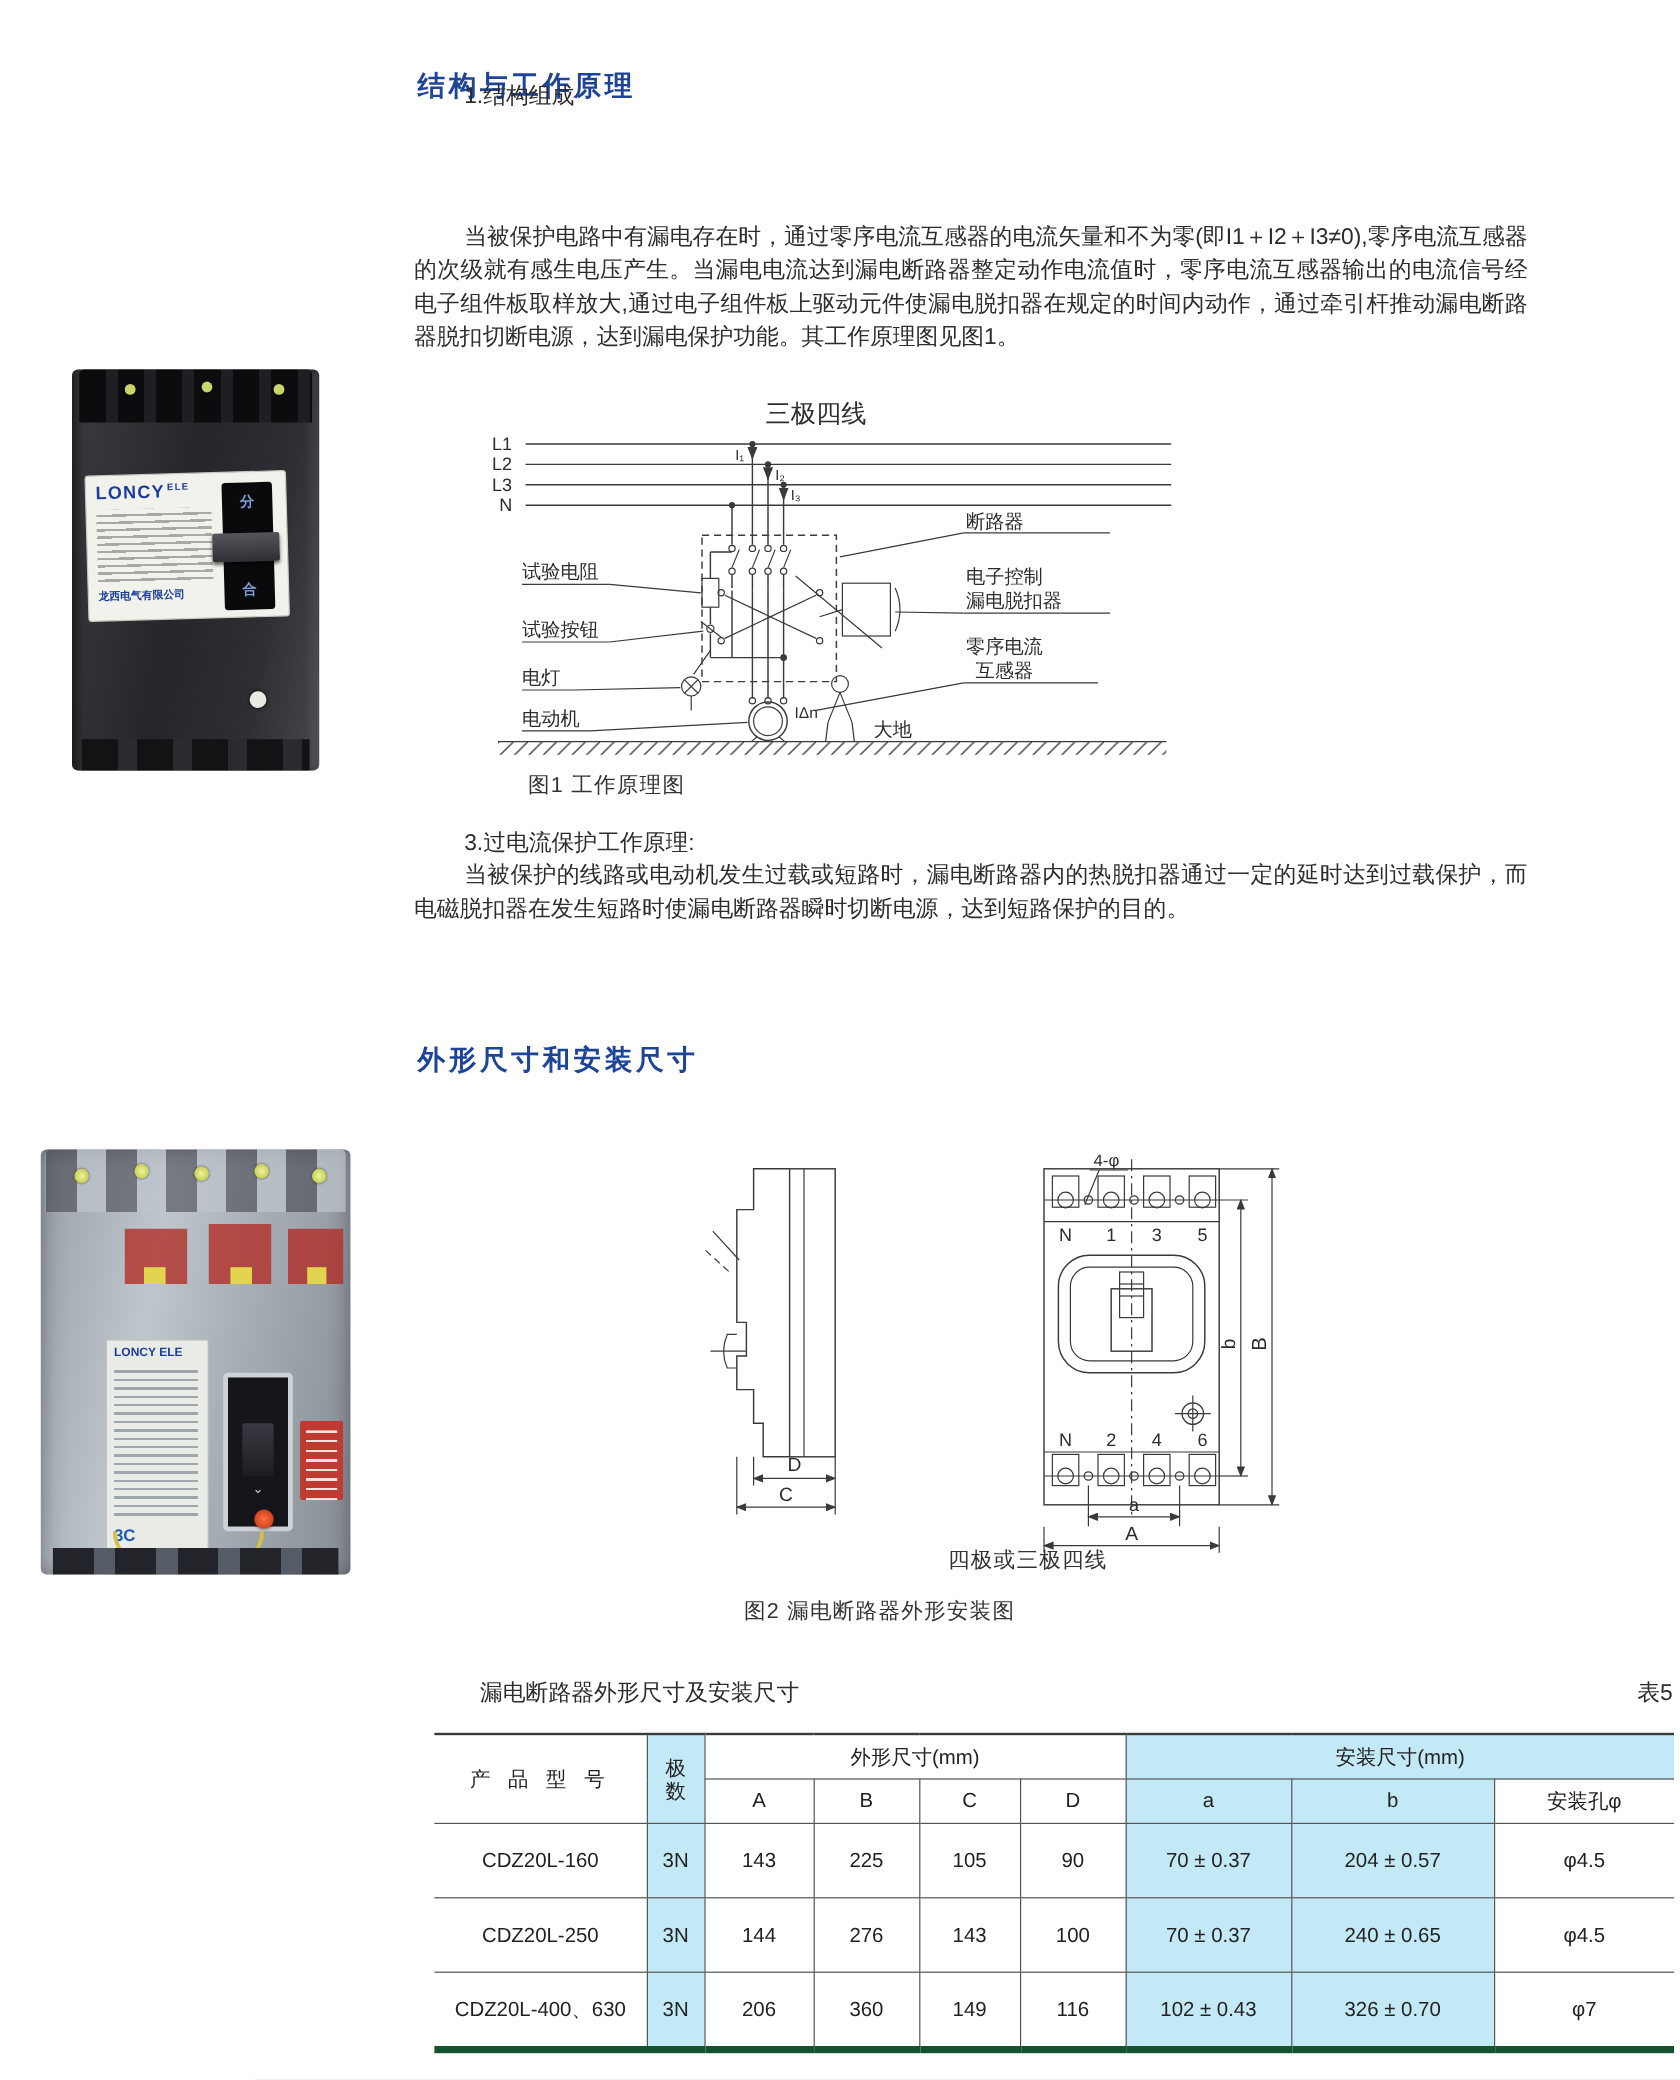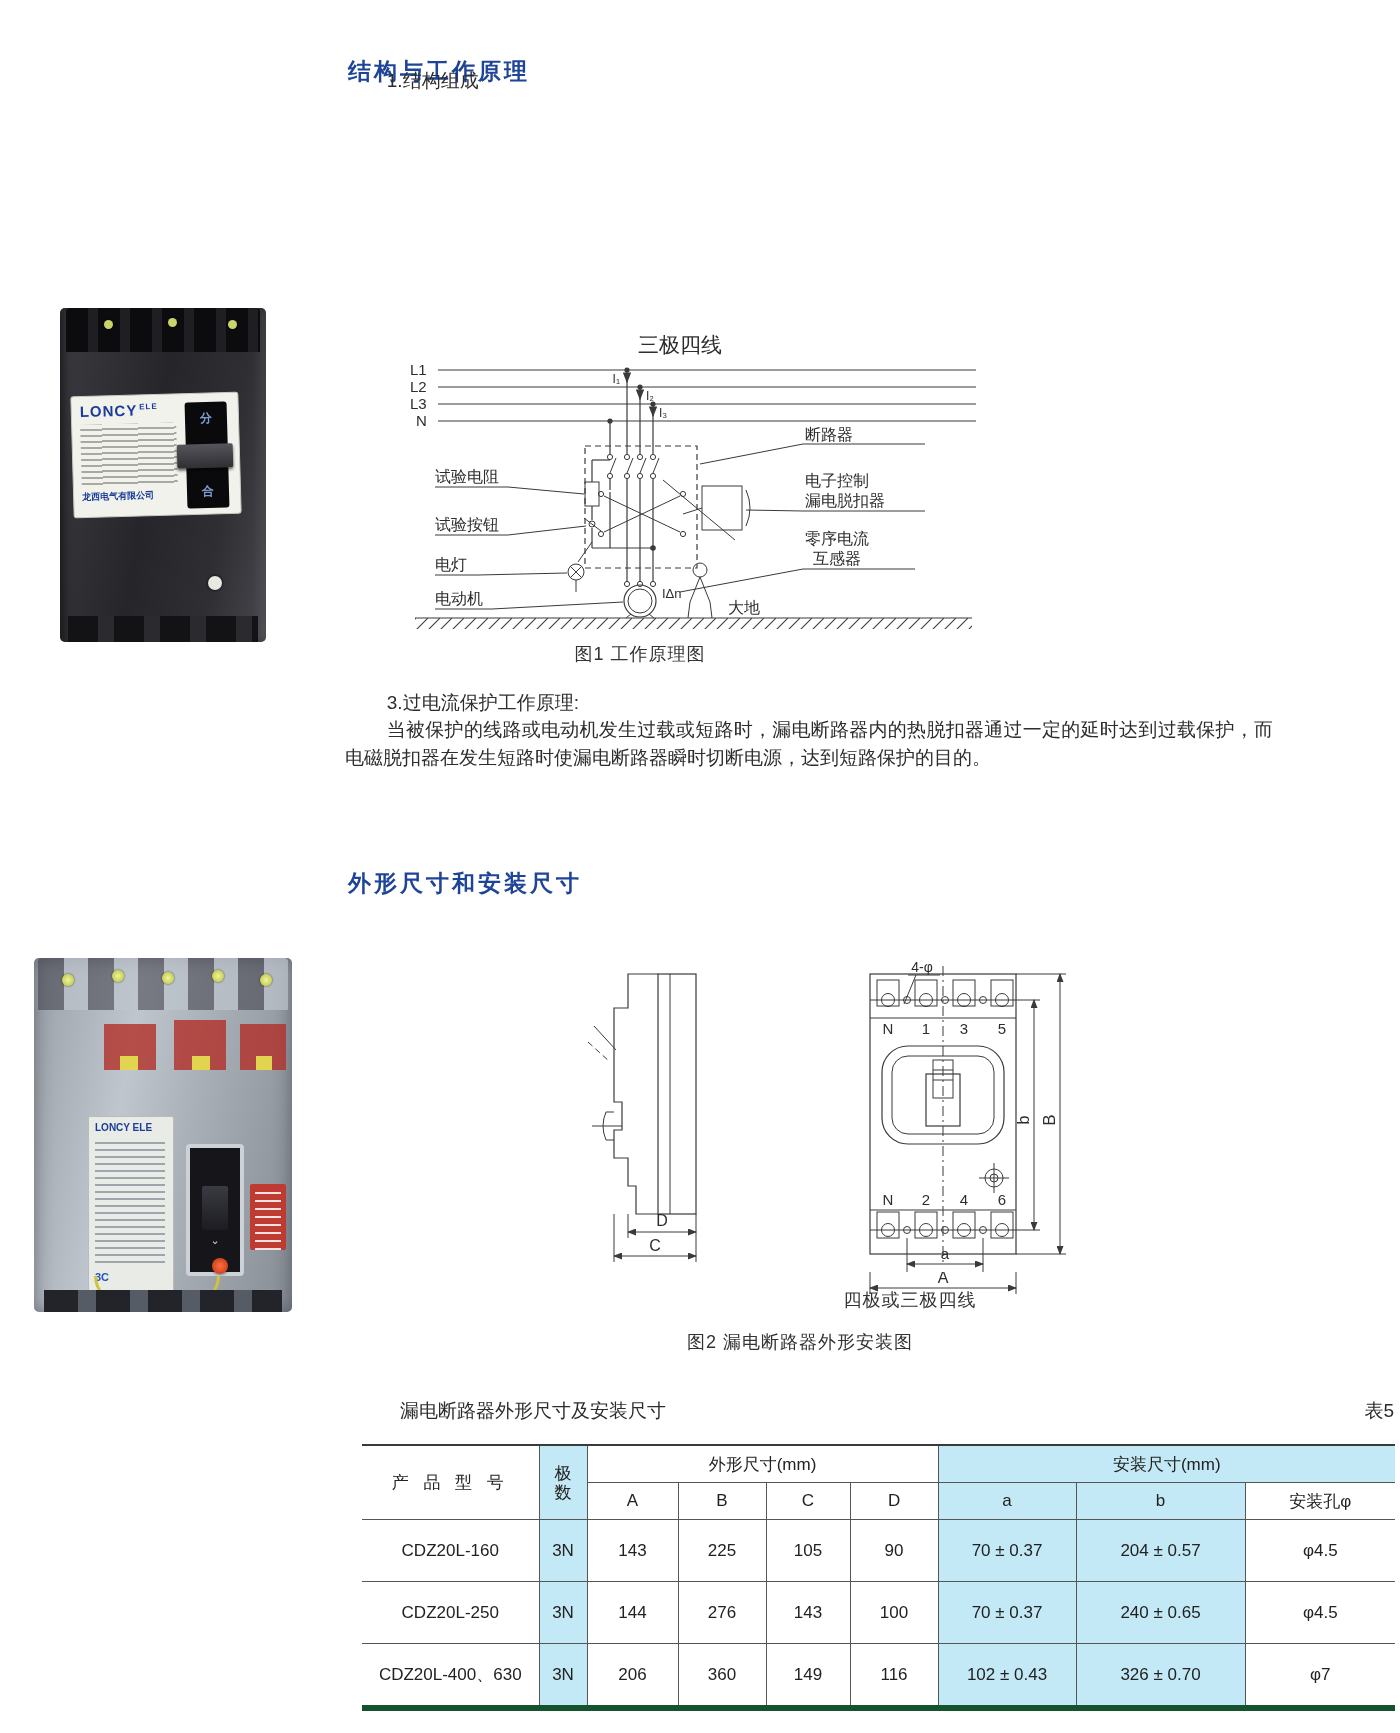--- a/index.html
+++ b/index.html
@@ -3,21 +3,21 @@
 <meta charset="utf-8">
 <style>
   html,body{margin:0;padding:0;background:#e8e8e8;}
   #page{position:relative;width:1400px;height:1733px;background:#ffffff;margin:0 auto;
         font-family:"Liberation Sans","DejaVu Sans",sans-serif;color:#2c2c2c;overflow:hidden;}
   .abs{position:absolute;}
   .blue-h{color:#1e4498;font-size:23px;font-weight:bold;letter-spacing:3px;margin-top:32px;}
   .body-text{font-size:19px;line-height:28px;text-align:justify;color:#2d2d2d;}
   .item-line{font-size:19px;line-height:26px;color:#2d2d2d;text-indent:2.2em;}
   .para{ text-indent:2.2em;}
-  .fig-caption{font-size:18px;color:#333;text-align:center;letter-spacing:1px;}
+  .fig-caption{font-size:18px;color:#333;letter-spacing:1px;}
 
   
   .photo1{left:60px;top:308px;width:206px;height:334px;}
   .p1-body{position:absolute;inset:0;background:linear-gradient(100deg,#3a3a40 0%,#26262a 45%,#2e2e33 75%,#47474d 100%);border-radius:5px;box-shadow:inset -6px 0 10px rgba(255,255,255,.08), inset 4px 0 8px rgba(0,0,0,.5);}
   .p1-top{position:absolute;left:6px;top:0;width:194px;height:44px;background:repeating-linear-gradient(90deg,#0c0c0e 0 22px,#1f1f23 22px 32px);border-radius:4px 4px 0 0;}
   .p1-screw{position:absolute;width:9px;height:9px;border-radius:50%;background:#c9d46a;box-shadow:0 0 2px #000;}
   .p1-label{position:absolute;left:12px;top:86px;width:168px;height:122px;background:#f2f2ec;border:1px solid #c9c9c2;border-radius:3px;transform:rotate(-1.6deg);padding:6px 8px;box-sizing:border-box;}
   .p1-brand{font-size:15px;font-weight:bold;color:#1b3c9a;letter-spacing:1px;}
   .p1-brand .sub{font-size:8px;vertical-align:super;margin-left:2px;}
   .p1-lines{margin-top:5px;width:96px;height:62px;background:repeating-linear-gradient(#f2f2ec 0 4px,#a9a9a4 4px 6px);}
@@ -30,21 +30,21 @@
 
   .photo2{left:34px;top:958px;width:258px;height:354px;}
   .p2-body{position:absolute;inset:0;background:linear-gradient(100deg,#9aa0a8 0%,#c0c6cd 35%,#a8aeb6 60%,#878d95 100%);border-radius:5px;box-shadow:inset 0 0 18px rgba(30,30,40,.45);}
   .p2-top{position:absolute;left:4px;top:0;width:250px;height:52px;background:repeating-linear-gradient(90deg,rgba(60,60,70,.55) 0 26px,rgba(190,196,204,.7) 26px 50px);border-radius:4px 4px 0 0;}
   .p2-screw{position:absolute;width:12px;height:12px;border-radius:50%;background:radial-gradient(#eef4a0,#b8c030);box-shadow:0 0 2px #333;}
   .p2-red{position:absolute;background:#b23028;}
   .p2-yellow{position:absolute;background:#e2d44e;}
   .p2-label{position:absolute;left:54px;top:158px;width:86px;height:196px;background:#e9ebe6;border:1px solid #b9bcb6;border-radius:2px;padding:5px 6px;box-sizing:border-box;}
   .p2-brand{font-size:10px;font-weight:bold;color:#1b3c9a;}
   .p2-lines{margin-top:4px;width:70px;height:130px;background:repeating-linear-gradient(#e9ebe6 0 5px,#9fa5ad 5px 7px);}
-  .p2-mark{margin-top:4px;font-size:11px;color:#2255bb;font-weight:bold;}
+  .p2-mark{margin-top:4px;font-size:14px;color:#2255bb;font-weight:bold;}
   .p2-toggle{position:absolute;left:152px;top:186px;width:58px;height:132px;background:#15151a;border:4px solid #cdd2d8;border-radius:4px;box-sizing:border-box;}
   .p2-handle{position:absolute;left:12px;top:38px;width:26px;height:44px;background:linear-gradient(#3a3a42,#1c1c22);border-radius:2px;}
   .p2-vee{position:absolute;left:0;top:86px;width:100%;text-align:center;color:#cfd3d8;font-size:11px;}
   .p2-redlabel{position:absolute;left:216px;top:226px;width:36px;height:66px;background:#bf3a30;border-radius:2px;
      background-image:repeating-linear-gradient(rgba(255,255,255,.85) 0 2px, rgba(0,0,0,0) 2px 8px);background-size:26px 100%;background-repeat:no-repeat;background-position:5px 8px;}
   .p2-btn{position:absolute;left:178px;top:300px;width:16px;height:16px;border-radius:50%;background:radial-gradient(#ff7040,#bb3010);box-shadow:0 0 3px #222;}
   .p2-wire{position:absolute;left:60px;top:318px;width:120px;height:26px;border:3px solid #d2c23c;border-top:none;border-radius:0 0 40px 40px;}
   .p2-teeth{position:absolute;left:10px;bottom:0;width:238px;height:22px;background:repeating-linear-gradient(90deg,#23232a 0 34px,#565c66 34px 52px);}
 
   
@@ -114,20 +114,21 @@
       <div class="p2-vee">⌄</div>
     </div>
     <div class="p2-redlabel"></div>
     <div class="p2-btn"></div>
     <div class="p2-wire"></div>
     <div class="p2-teeth"></div>
   </div>
 
   <div class="abs blue-h" style="left:348px;top:24px">结构与工作原理</div>
   <div class="abs item-line" style="left:345px;top:68px;width:940px">1.结构组成</div>
+  <div class="abs body-text para" style="left:345px;top:184px;width:928px">当被保护电路中有漏电存在时，通过零序电流互感器的电流矢量和不为零(即I1＋I2＋I3≠0),零序电流互感器的次级就有感生电压产生。当漏电电流达到漏电断路器整定动作电流值时，零序电流互感器输出的电流信号经电子组件板取样放大,通过电子组件板上驱动元件使漏电脱扣器在规定的时间内动作，通过牵引杆推动漏电断路器脱扣切断电源，达到漏电保护功能。其工作原理图见图1。</div>
 
   <svg class="abs" style="left:380px;top:330px" width="610" height="302" viewBox="0 0 610 302">
     <defs>
       <marker id="arr" markerWidth="9" markerHeight="7" refX="8" refY="3.5" orient="auto-start-reverse">
         <path d="M0,0 L9,3.5 L0,7 Z" fill="#3a3a3a"></path>
       </marker>
       <pattern id="hatch" width="12" height="12" patternUnits="userSpaceOnUse">
         <line x1="12" y1="0" x2="0" y2="12" stroke="#3a3a3a" stroke-width="1.1"></line>
       </pattern>
     </defs>

